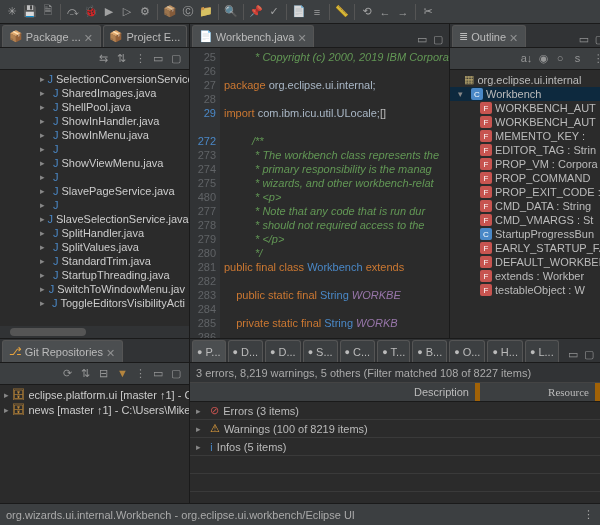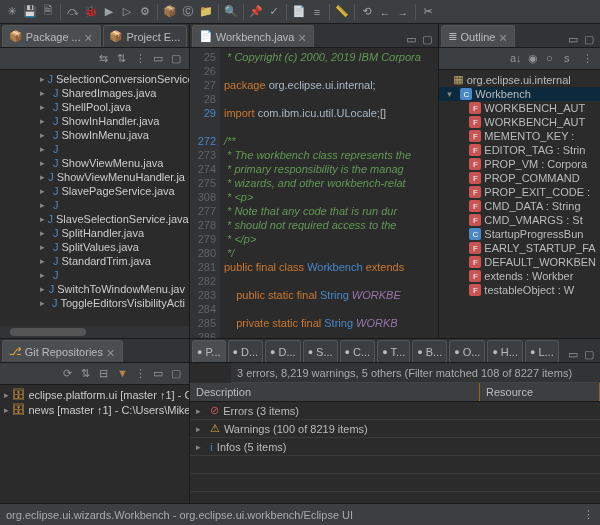--- a/index.html
+++ b/index.html
@@ -22,32 +22,32 @@
 .tree-arrow { width:10px; color:#888; font-size:9px; }
 .tree-label { color:#ccc; }
 .editor { flex:1; display:flex; overflow:hidden; background:#2b2b2b; font-family:Consolas,monospace; font-size:11px; }
 .gutter { width:30px; background:#313335; text-align:right; padding:2px 4px 2px 0; color:#606366; line-height:14px; }
 .gutter .ln { height:14px; }
 .gutter .bp { color:#4a88c7; }
 .code { flex:1; padding:2px 4px; line-height:14px; overflow:hidden; white-space:pre; }
 .code .line { height:14px; }
 .kw { color:#cc7832; }
 .pkg { color:#a9b7c6; }
-.cmt { color:#629755; font-style:italic; }
+.cmt { color:#629755; font-style:italic;margin-left:28px; }
 .cls { color:#4a88c7; }
 .fld { color:#9876aa; font-style:italic; }
 .bottom { height:165px; display:flex; border-top:1px solid #1a1a1a; }
 .git-panel { width:190px; display:flex; flex-direction:column; border-right:1px solid #1a1a1a; }
 .problems-panel { flex:1; display:flex; flex-direction:column; }
-.prob-summary { height:20px; padding:2px 6px; color:#aaa; border-bottom:1px solid #444; background:#313335; display:flex; align-items:center;margin-left:41px; }
+.prob-summary { height:20px; padding:2px 6px; color:#aaa; border-bottom:1px solid #444; background:#313335; display:flex; align-items:center; }
 .prob-table { flex:1; overflow:auto; }
 .prob-header { display:flex; background:#3c3f41; border-bottom:1px solid #1a1a1a; }
-.prob-th { padding:3px 6px; border-right:1px solid #a16207; color:#bbb; }
+.prob-th { padding:3px 6px; border-right:5px solid #a16207; color:#bbb;text-align:right; }
 .prob-th.desc { flex:1; }
-.prob-th.res { width:120px; }
+.prob-th.res { width:120px;font-family:Liberation Serif, serif; }
 .prob-row { display:flex; align-items:center; padding:2px 6px; border-bottom:1px solid #3a3a3a; gap:4px; height:18px; }
 .status-bar { height:22px; background:#3c3f41; border-top:1px solid #1a1a1a; display:flex; align-items:center; padding:0 6px; color:#aaa; justify-content:space-between; }
 .outline-item { display:flex; align-items:center; padding:1px 4px; gap:3px; white-space:nowrap; }
 .outline-marker { width:12px; height:12px; background:#c75450; border-radius:2px; font-size:8px; display:flex; align-items:center; justify-content:center; color:#fff; }
 .outline-marker.class { background:#4a88c7; }
 .scrollbar { height:12px; background:#313335; display:flex; align-items:center; }
 .scroll-thumb { height:8px; background:#555; border-radius:4px; margin-left:10px; width:40%; }
 </style>
 </head>
 <body>
@@ -137,21 +137,20 @@
           <span style="color:#4a88c7">J</span>
         </div>
         <div class="tree-item" style="padding-left: 40px;">
           <span class="tree-arrow">▸</span>
           <span style="color:#4a88c7">J</span>
           <span class="tree-label">ShowViewMenu.java</span>
         </div>
         <div class="tree-item" style="padding-left: 40px;">
           <span class="tree-arrow">▸</span>
           <span style="color:#4a88c7">J</span>
-          <span class="tree-label">ShowViewMenuHandler.ja</span>
         </div>
         <div class="tree-item" style="padding-left: 40px;">
           <span class="tree-arrow">▸</span>
           <span style="color:#4a88c7">J</span>
           <span class="tree-label">SlavePageService.java</span>
         </div>
         <div class="tree-item" style="padding-left: 40px;">
           <span class="tree-arrow">▸</span>
           <span style="color:#4a88c7">J</span>
         </div>
@@ -171,20 +170,21 @@
           <span class="tree-label">SplitValues.java</span>
         </div>
         <div class="tree-item" style="padding-left: 40px;">
           <span class="tree-arrow">▸</span>
           <span style="color:#4a88c7">J</span>
           <span class="tree-label">StandardTrim.java</span>
         </div>
         <div class="tree-item" style="padding-left: 40px;">
           <span class="tree-arrow">▸</span>
           <span style="color:#4a88c7">J</span>
+          <span class="tree-label">StartupThreading.java</span>
         </div>
         <div class="tree-item" style="padding-left: 40px;">
           <span class="tree-arrow">▸</span>
           <span style="color:#4a88c7">J</span>
           <span class="tree-label">SwitchToWindowMenu.jav</span>
         </div>
         <div class="tree-item" style="padding-left: 40px;">
           <span class="tree-arrow">▸</span>
           <span style="color:#4a88c7">J</span>
           <span class="tree-label">ToggleEditorsVisibilityActi</span>
@@ -211,21 +211,21 @@
           <div class="ln">25</div>
           <div class="ln">26</div>
           <div class="ln">27</div>
           <div class="ln">28</div>
           <div class="ln bp">29</div>
           <div class="ln"></div>
           <div class="ln bp">272</div>
           <div class="ln">273</div>
           <div class="ln">274</div>
           <div class="ln">275</div>
-          <div class="ln">308</div>
+          <div class="ln">480</div>
           <div class="ln">277</div>
           <div class="ln">278</div>
           <div class="ln">279</div>
           <div class="ln">280</div>
           <div class="ln">281</div>
           <div class="ln">282</div>
           <div class="ln">283</div>
           <div class="ln">284</div>
           <div class="ln">285</div>
           <div class="ln">286</div>
@@ -424,15 +424,15 @@
           </div>
           <div class="prob-row"></div>
           <div class="prob-row"></div>
           <div class="prob-row"></div>
         </div>
     </div>
   </div>
 </div>
 
 <div class="status-bar">
-  <span>org.eclipse.ui.wizards.Workbench - org.eclipse.ui.workbench/Eclipse UI</span>
+  <span>org.wizards.ui.internal.Workbench - org.eclipse.ui.workbench/Eclipse UI</span>
   <span>⋮</span>
 </div>
 
 </body></html>

